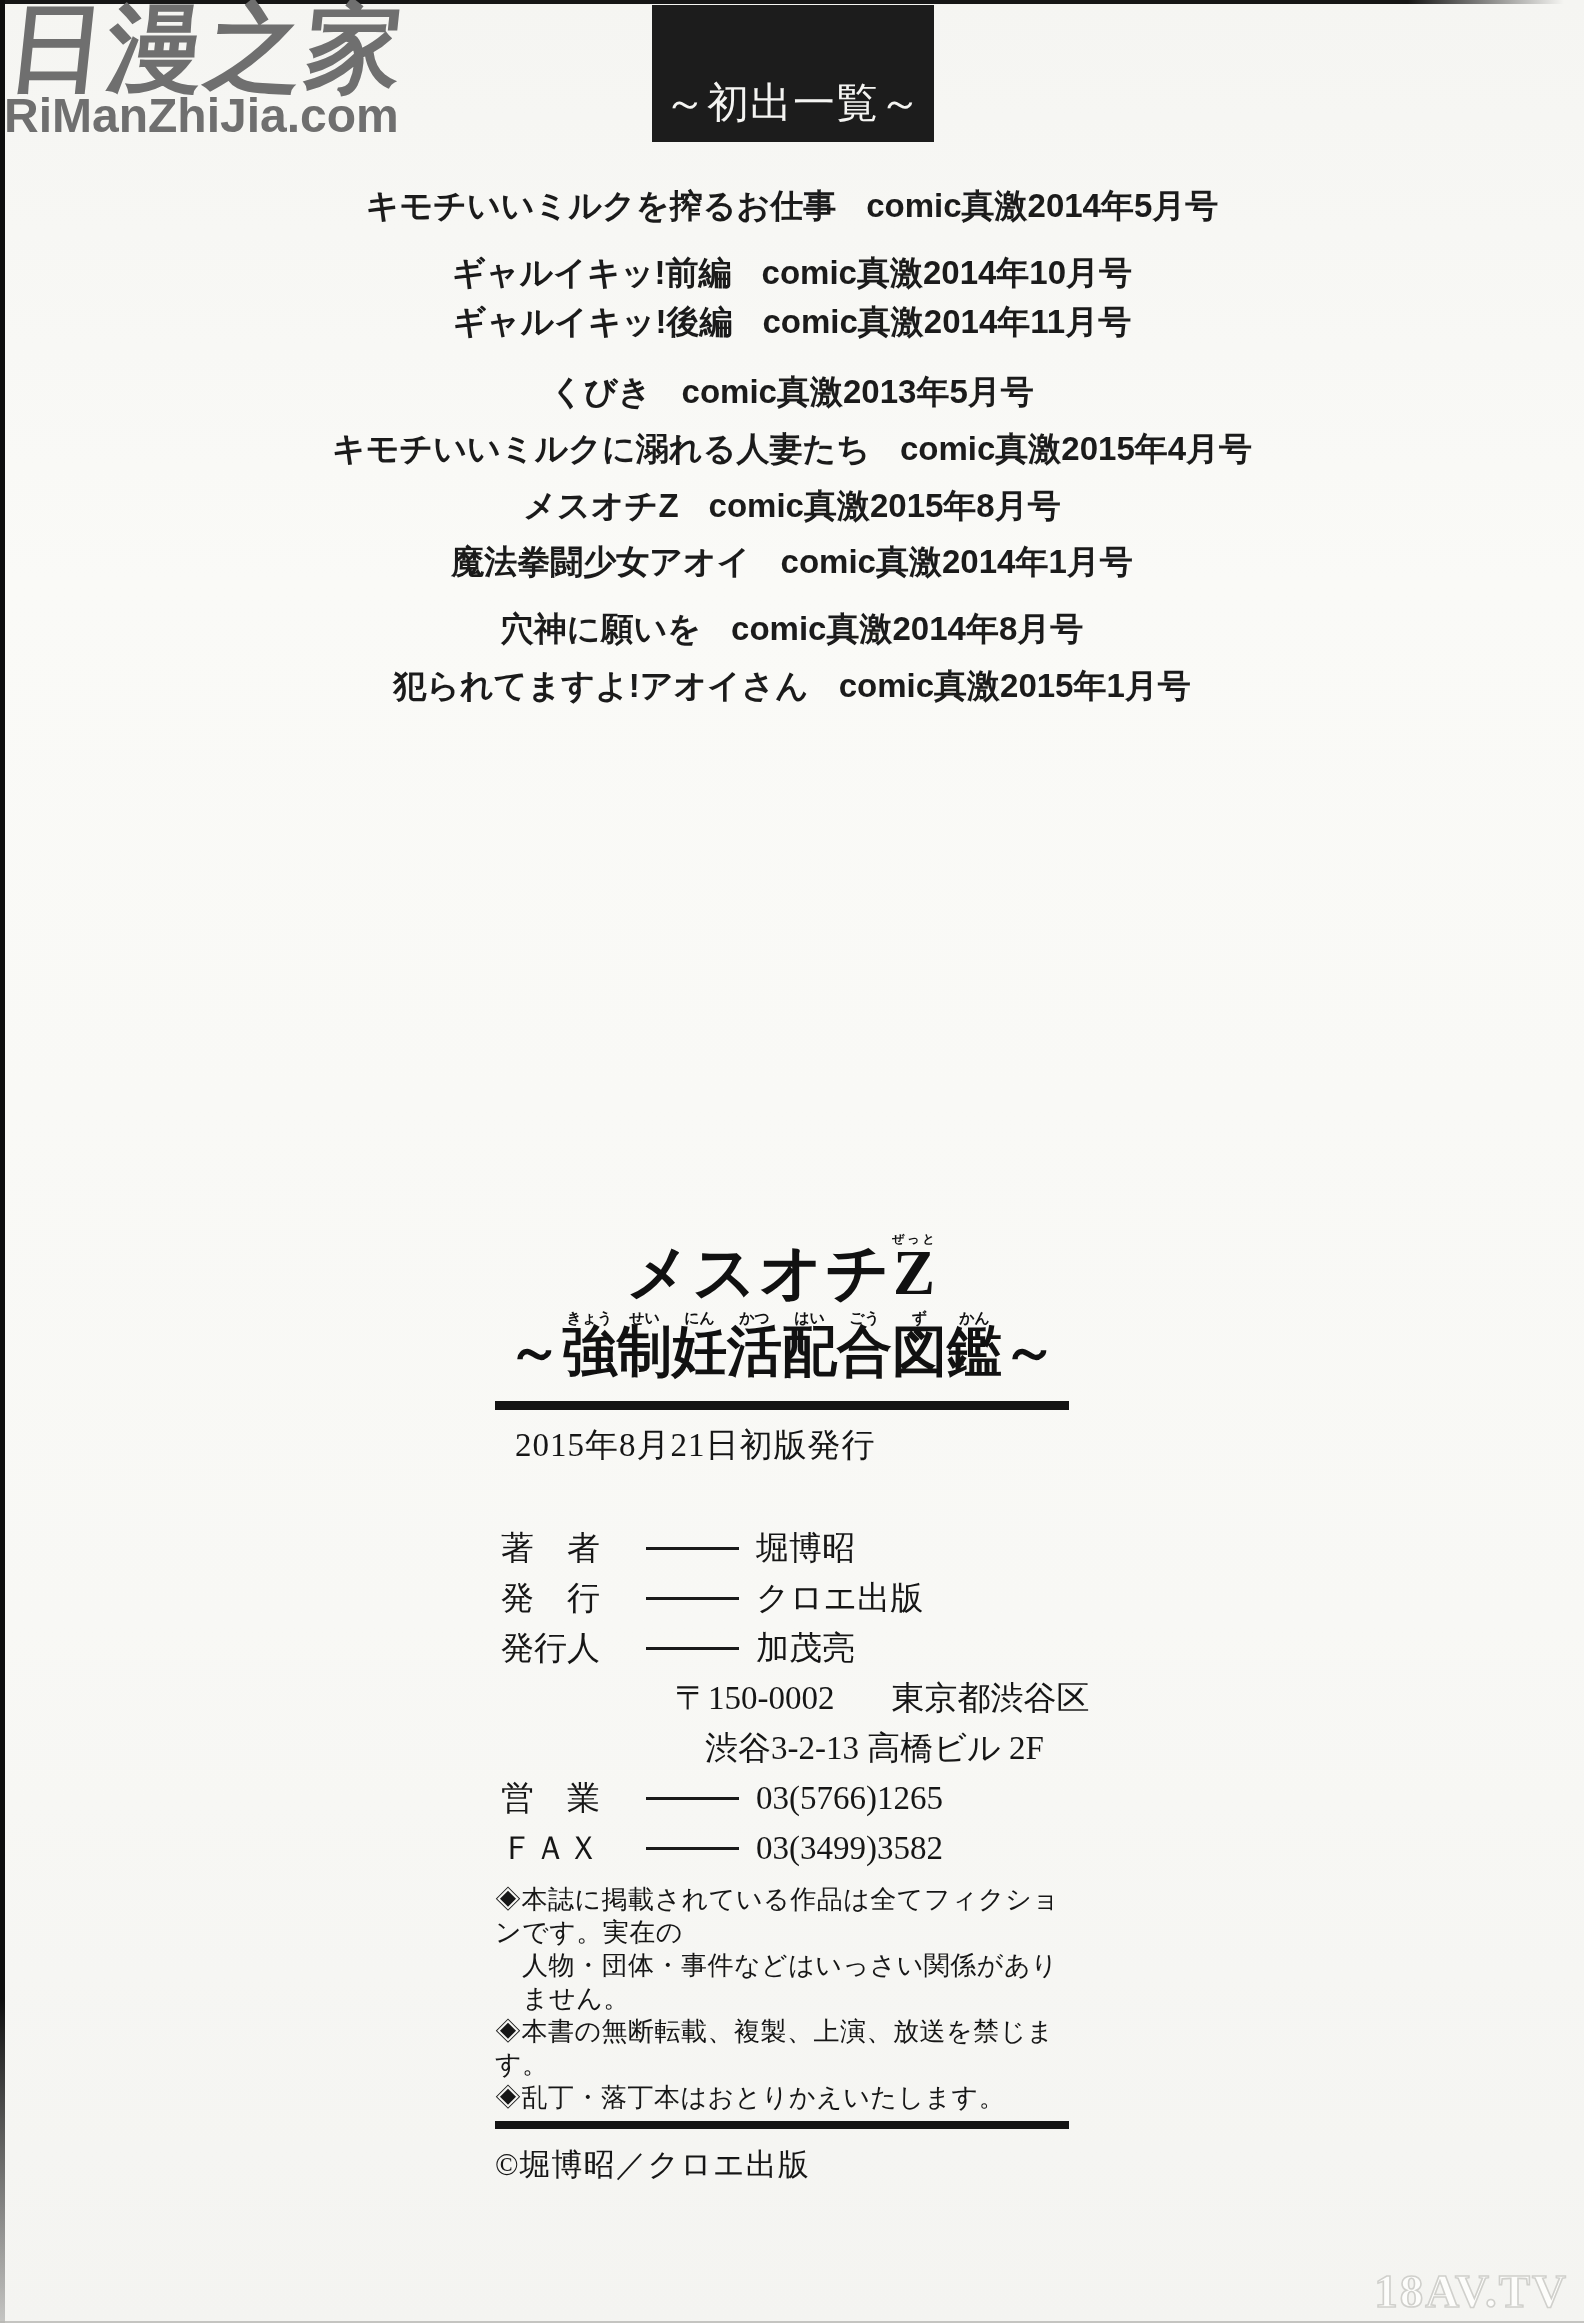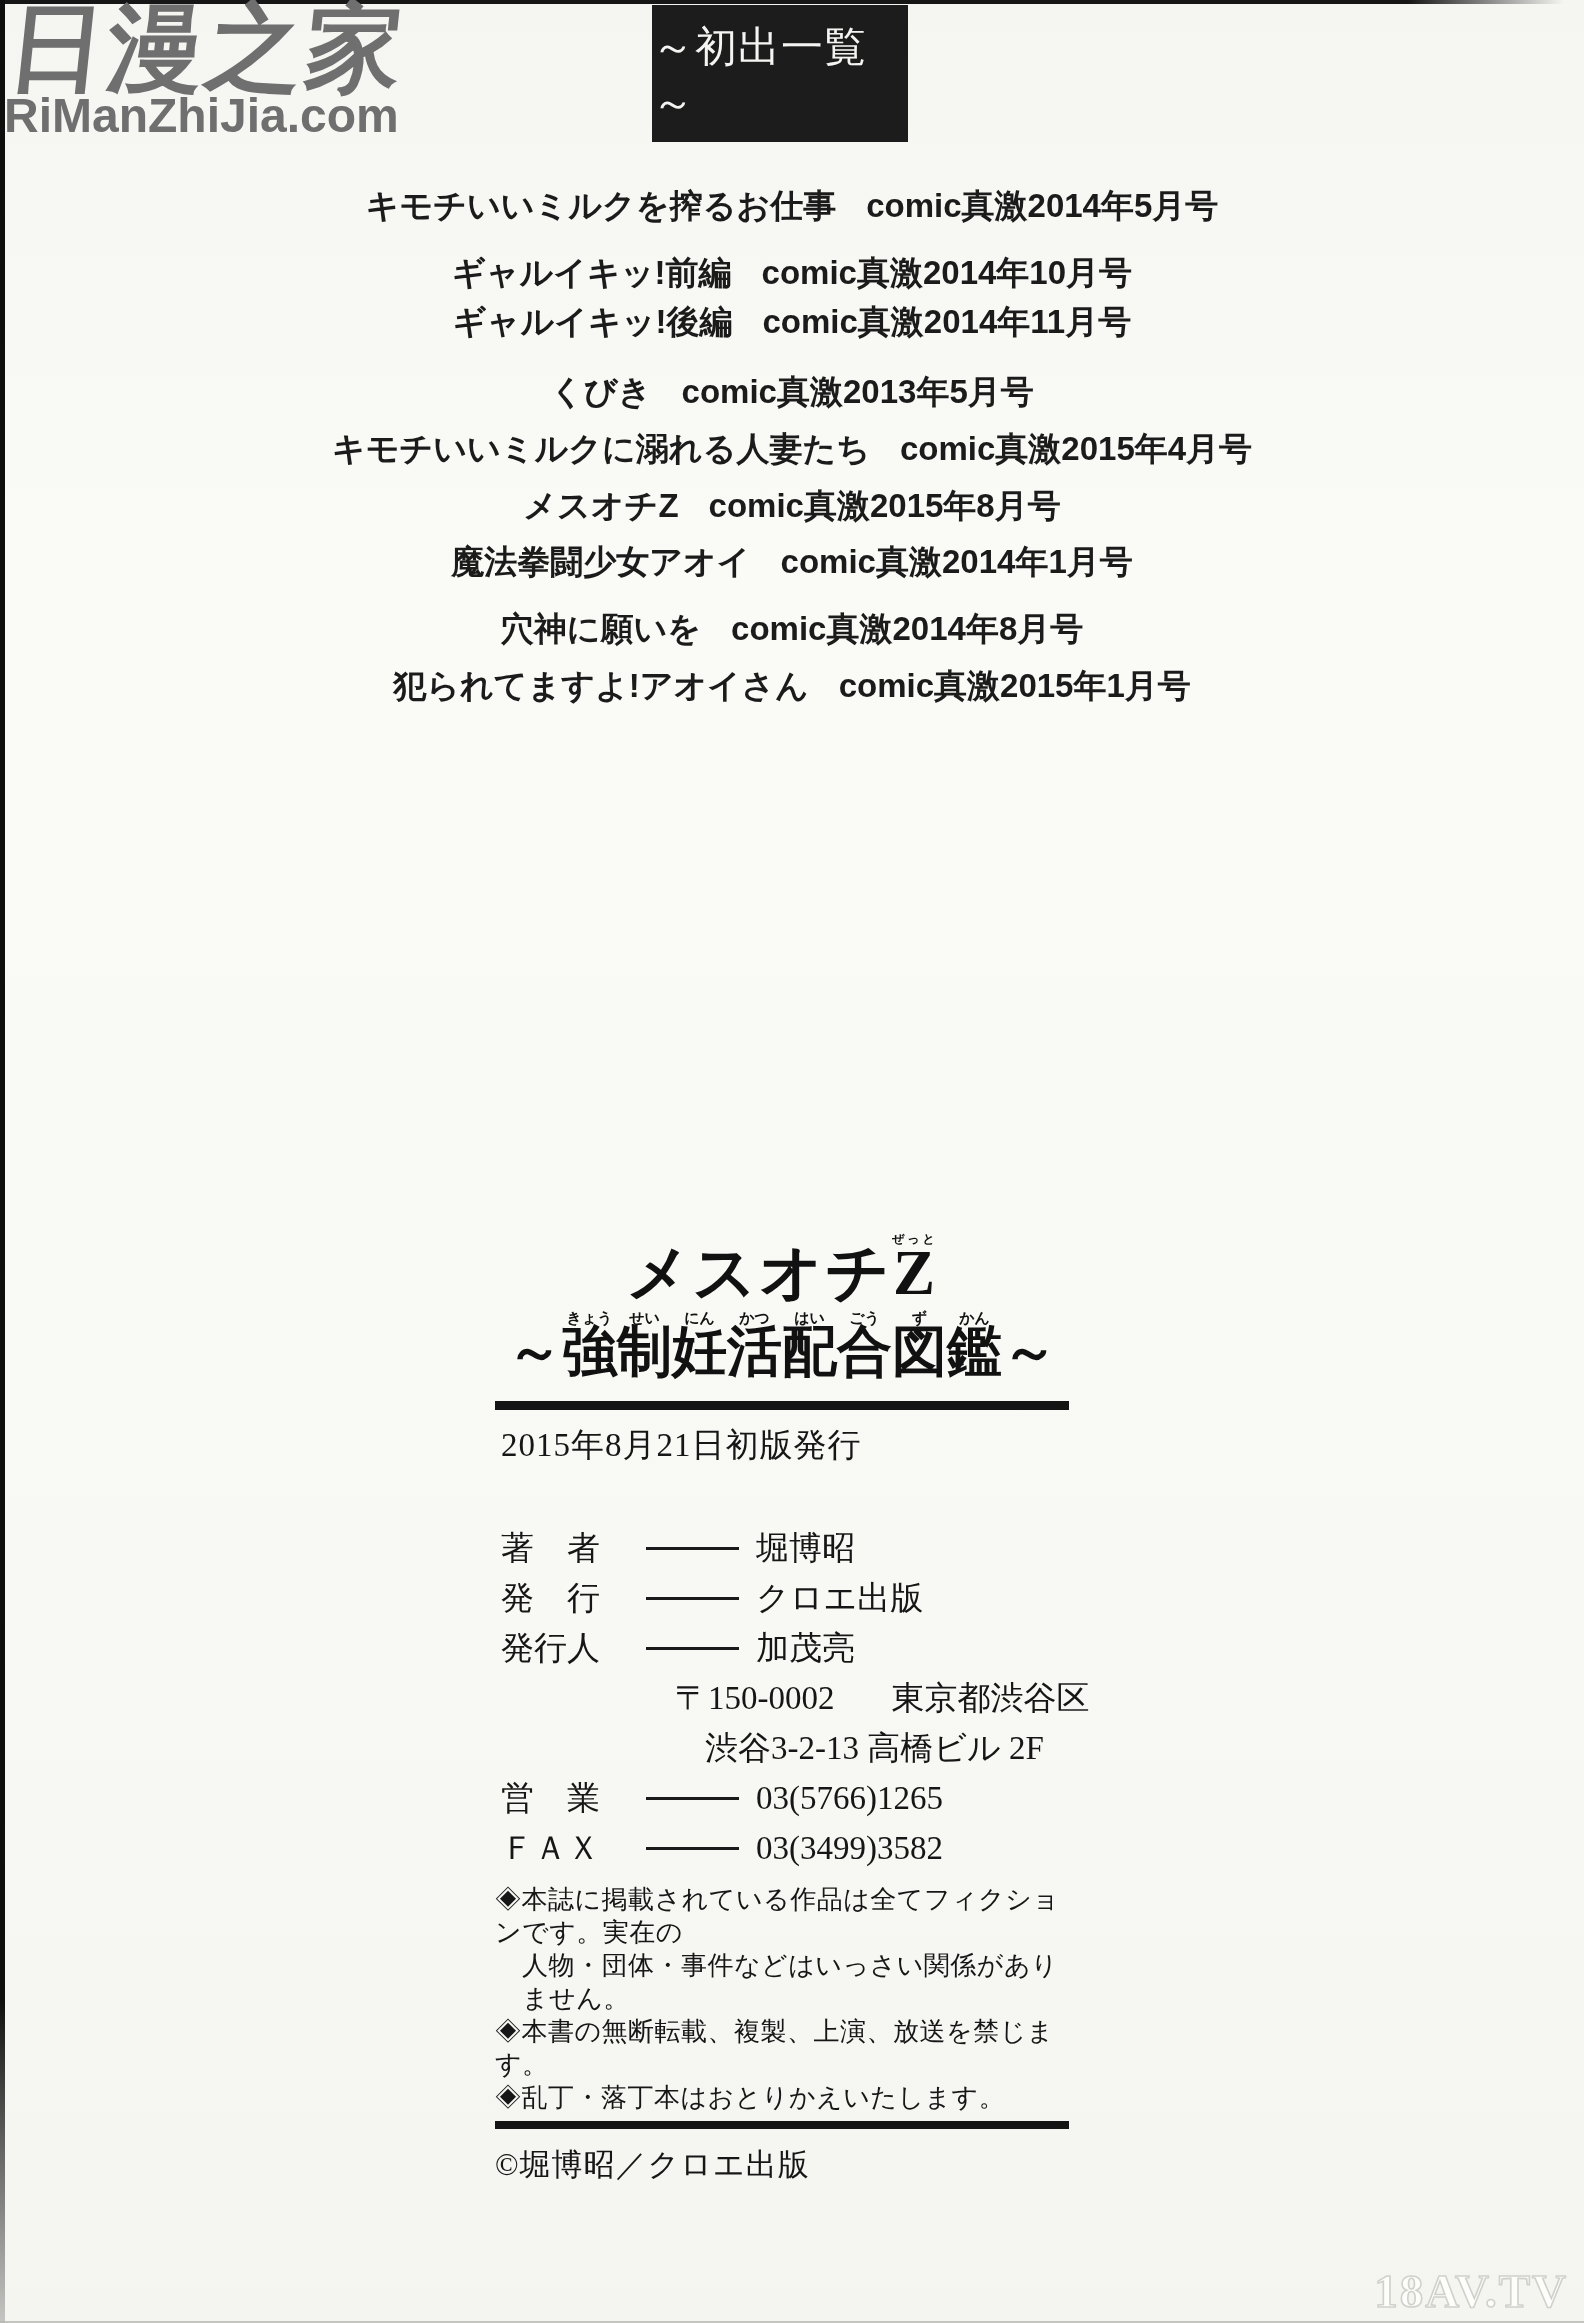--- a/index.html
+++ b/index.html
@@ -15,21 +15,21 @@
     background:linear-gradient(180deg,#0e0e0e 86%,rgba(14,14,14,0.2));}
   .edge-bottom{position:absolute;left:0;bottom:0;width:100%;height:3px;background:#b4b4b0;opacity:.75;}
 
   
   .wm-top{position:absolute;left:4px;top:0;line-height:1;}
   .wm-cjk{font-size:96px;font-weight:bold;color:#6f6f6f;letter-spacing:3px;
     transform:skewX(-6deg);transform-origin:left bottom;display:inline-block;}
   .wm-latin{font-size:48px;font-weight:bold;color:#6f6f6f;letter-spacing:0px;margin-top:-4px;}
 
   
-  .header-box{position:absolute;left:652px;top:5px;width:256px;height:137px;background:#1c1c1c;
+  .header-box{position:absolute;left:652px;top:5px;width:282px;height:137px;background:#1c1c1c;
     display:flex;align-items:flex-end;justify-content:center;padding-bottom:11px;box-sizing:border-box;}
   .header-box .hb-label{color:#f4f4f2;font-size:42px;letter-spacing:1px;}
 
   
   .works{position:absolute;left:0;top:0;width:100%;}
   .work{position:absolute;left:50%;transform:translateX(-50%);display:flex;column-gap:30px;
     white-space:nowrap;font-size:33px;line-height:1.05;color:#1b1b1b;font-weight:bold;}
   .work:nth-child(1){top:189px}
   .work:nth-child(2){top:256px}
   .work:nth-child(3){top:305px}
@@ -44,21 +44,21 @@
   .colophon{position:absolute;left:495px;top:1233px;width:574px;
     font-family:"Liberation Serif",serif;color:#161616;}
   .book-title{display:flex;justify-content:center;align-items:flex-end;
     font-weight:bold;font-size:63px;line-height:1;letter-spacing:2px;color:#111;}
   .book-title rt{font-size:12px;font-weight:bold;letter-spacing:3px;text-align:center;}
   .book-subtitle{display:flex;justify-content:center;align-items:flex-end;
     font-weight:bold;font-size:55px;line-height:1;margin-top:6px;color:#111;}
   .book-subtitle rt{font-size:15px;font-weight:bold;text-align:center;}
   .rule{height:9px;background:#141414;margin-top:22px;}
   .rule2{height:8px;background:#141414;margin-top:7px;}
-  .edition-date{font-size:33px;margin-top:13px;margin-left:6px;letter-spacing:1px;}
+  .edition-date{font-size:33px;margin-top:13px;margin-left:20px;letter-spacing:1px;}
   .cred{margin-top:55px;margin-left:6px;}
   .crow{display:flex;align-items:center;height:50px;font-size:33px;}
   .crow .lab{width:145px;flex:none;}
   .dash{width:93px;height:3px;background:#1a1a1a;flex:none;margin-right:17px;}
   .addr1{height:50px;display:flex;align-items:center;margin-left:174px;column-gap:57px;font-size:33px;white-space:nowrap;}
   .addr2{height:50px;display:flex;align-items:center;margin-left:204px;font-size:33px;white-space:nowrap;}
   .notices{margin-top:10px;font-size:26px;line-height:33px;letter-spacing:0.5px;}
   .notices .n-cont{padding-left:27px;}
   .copyright{font-size:31px;margin-top:15px;letter-spacing:1px;}
   .isbn{font-family:"Liberation Sans",sans-serif;font-size:39px;text-align:center;

